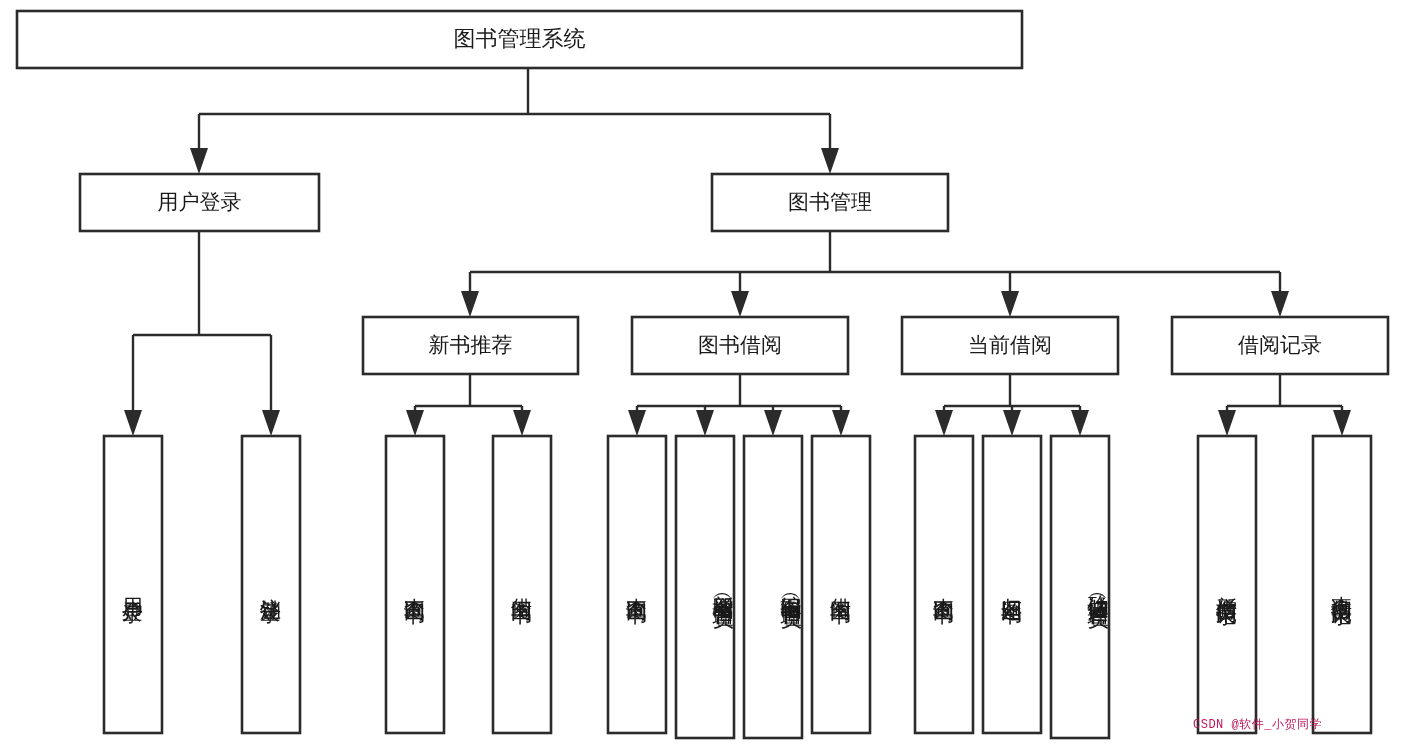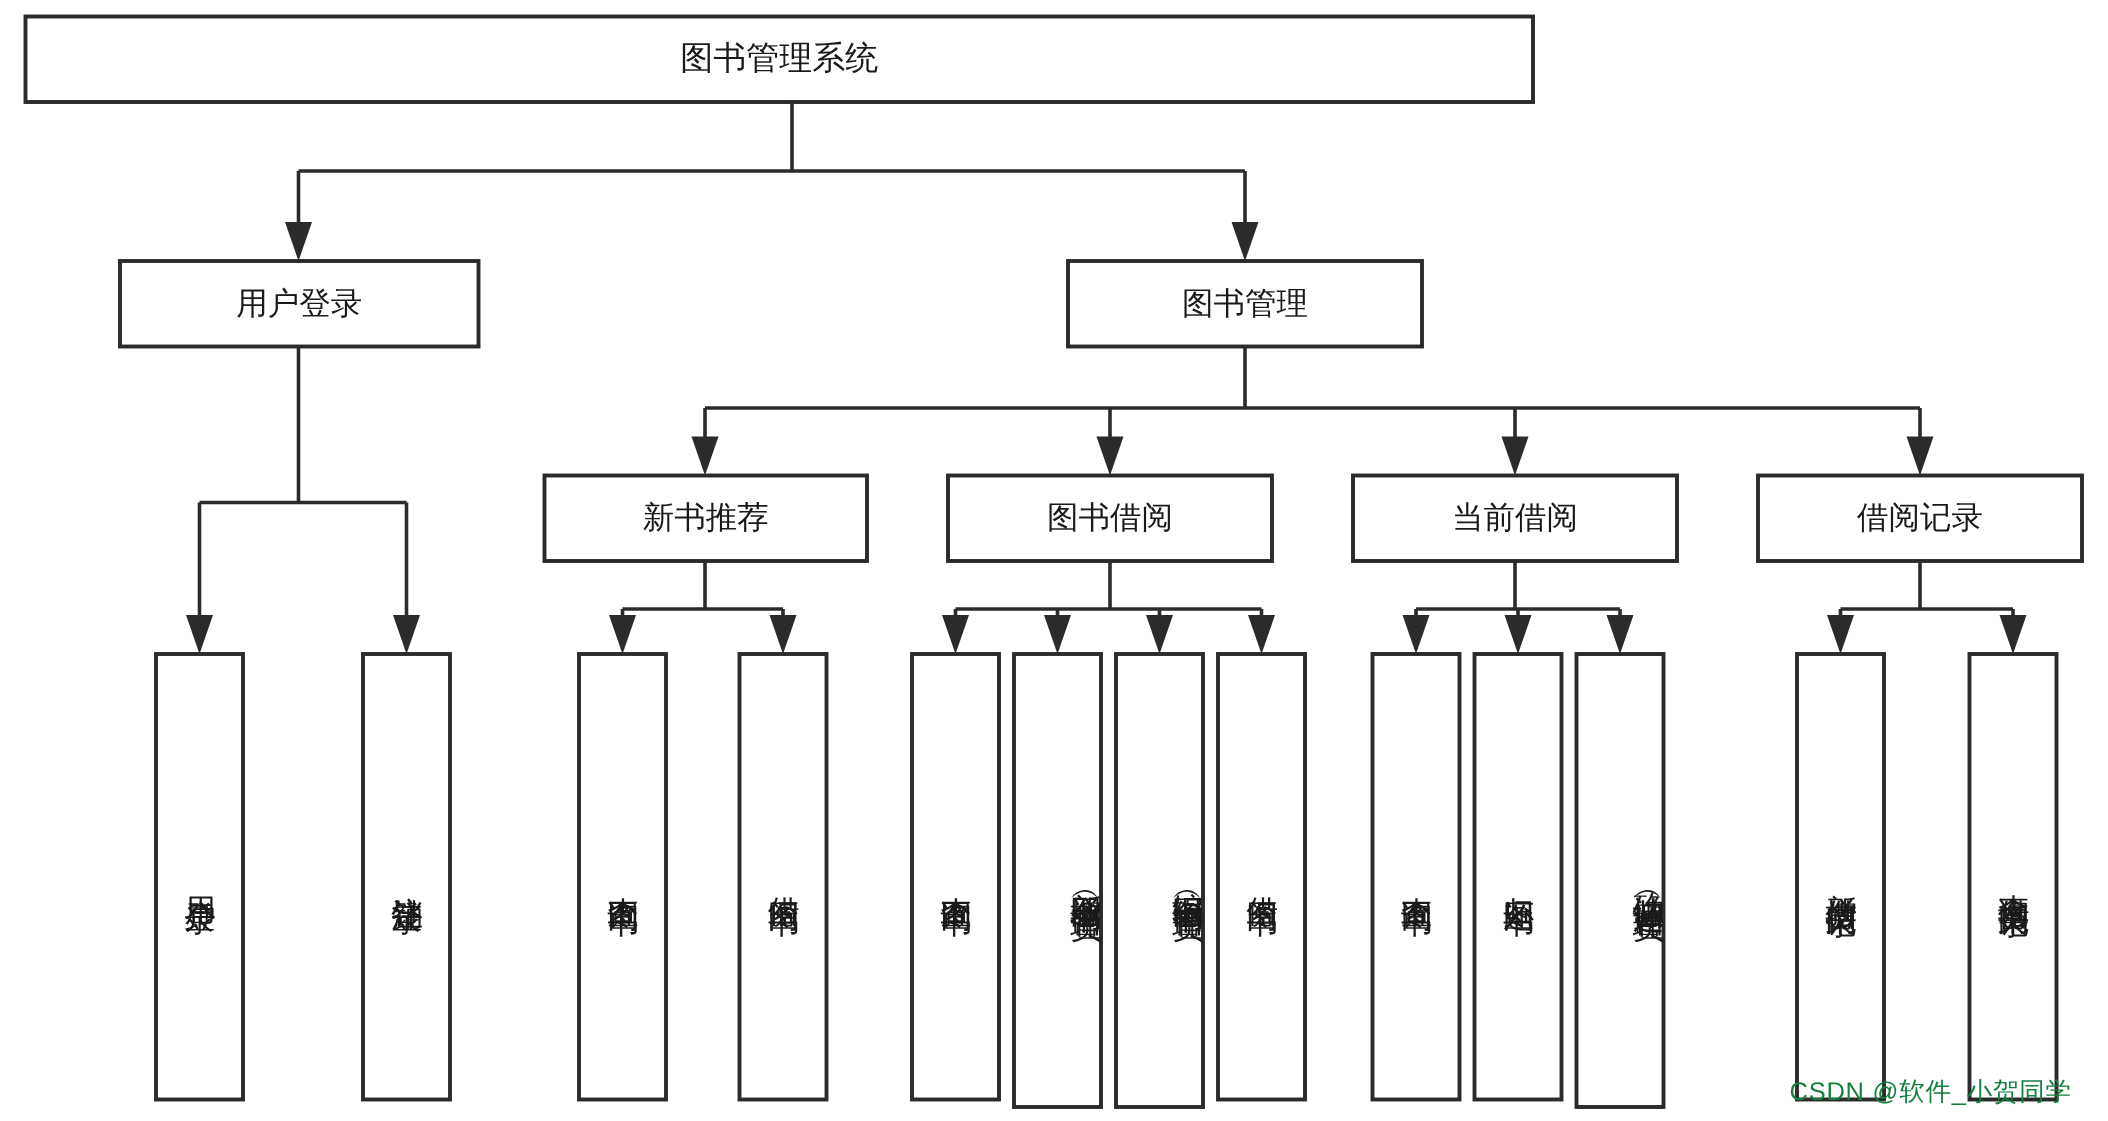--- a/index.html
+++ b/index.html
@@ -58,23 +58,23 @@
     color: #1a1a1a;
     writing-mode: vertical-rl;
     text-orientation: upright;
     letter-spacing: 2px;
     line-height: 1;
     white-space: nowrap;
     text-align: center;
   }
   .watermark {
     position: absolute;
-    font-family: Liberation Sans, sans-serif;
-    font-size: 17px;
-    color: #15803d;
+    font-family: Liberation Mono, monospace;
+    font-size: 12px;
+    color: #be185d;
     white-space: nowrap;
     letter-spacing: 0.5px;
   }
 </style>
 </head>
 <body>
 
 <div id="diagram-root">
   <svg id="diagram-svg" viewBox="0 0 1405 747">
     <g id="connectors-layer">

